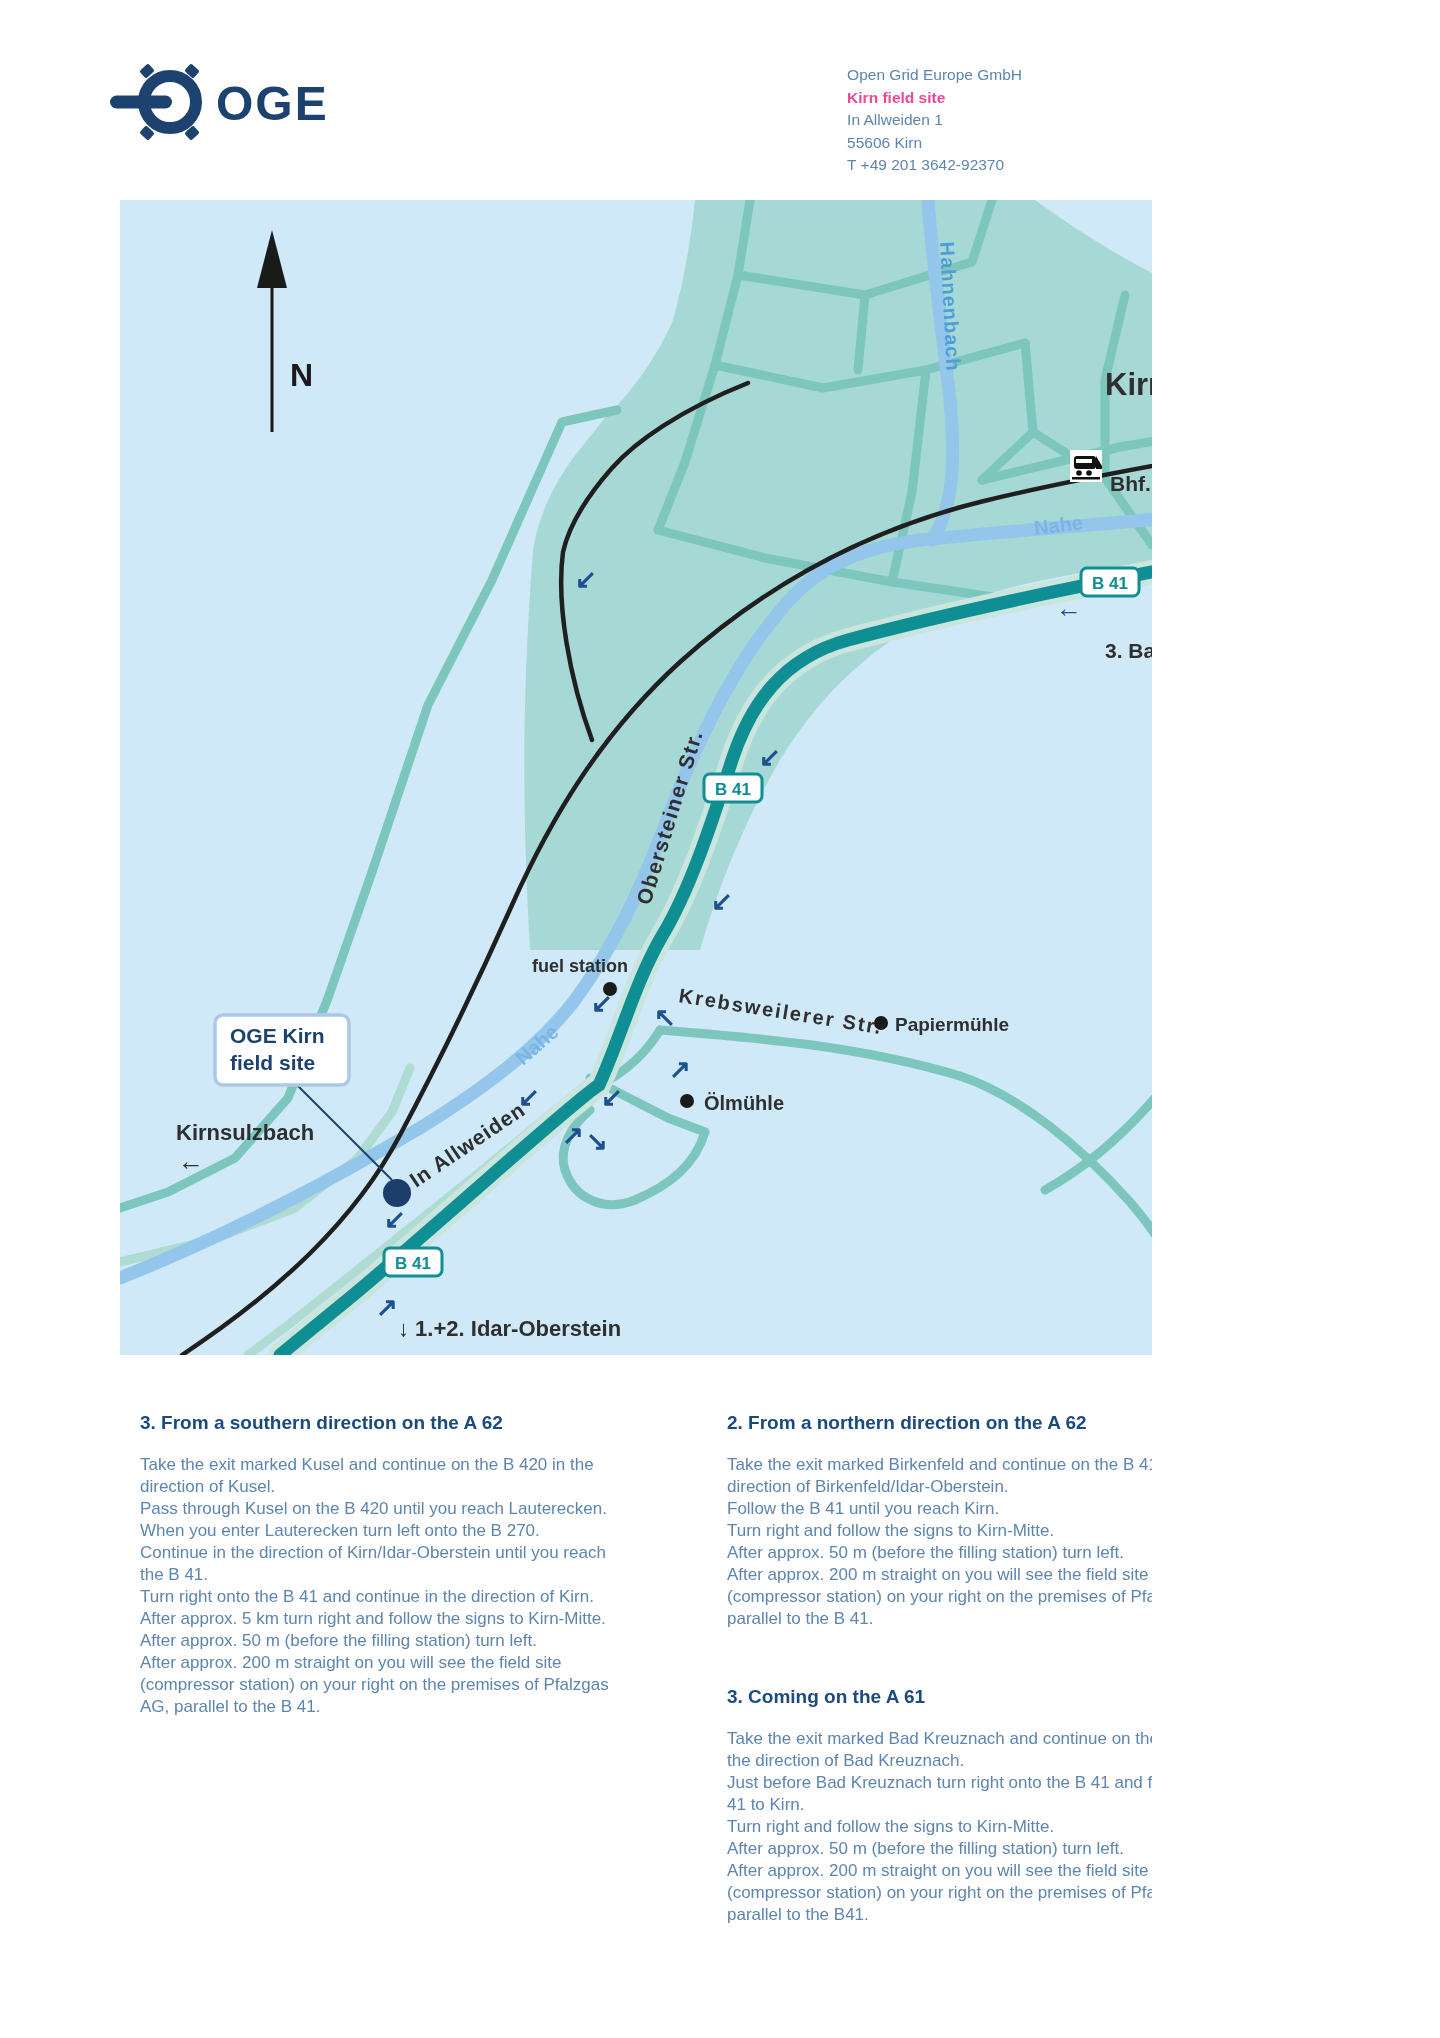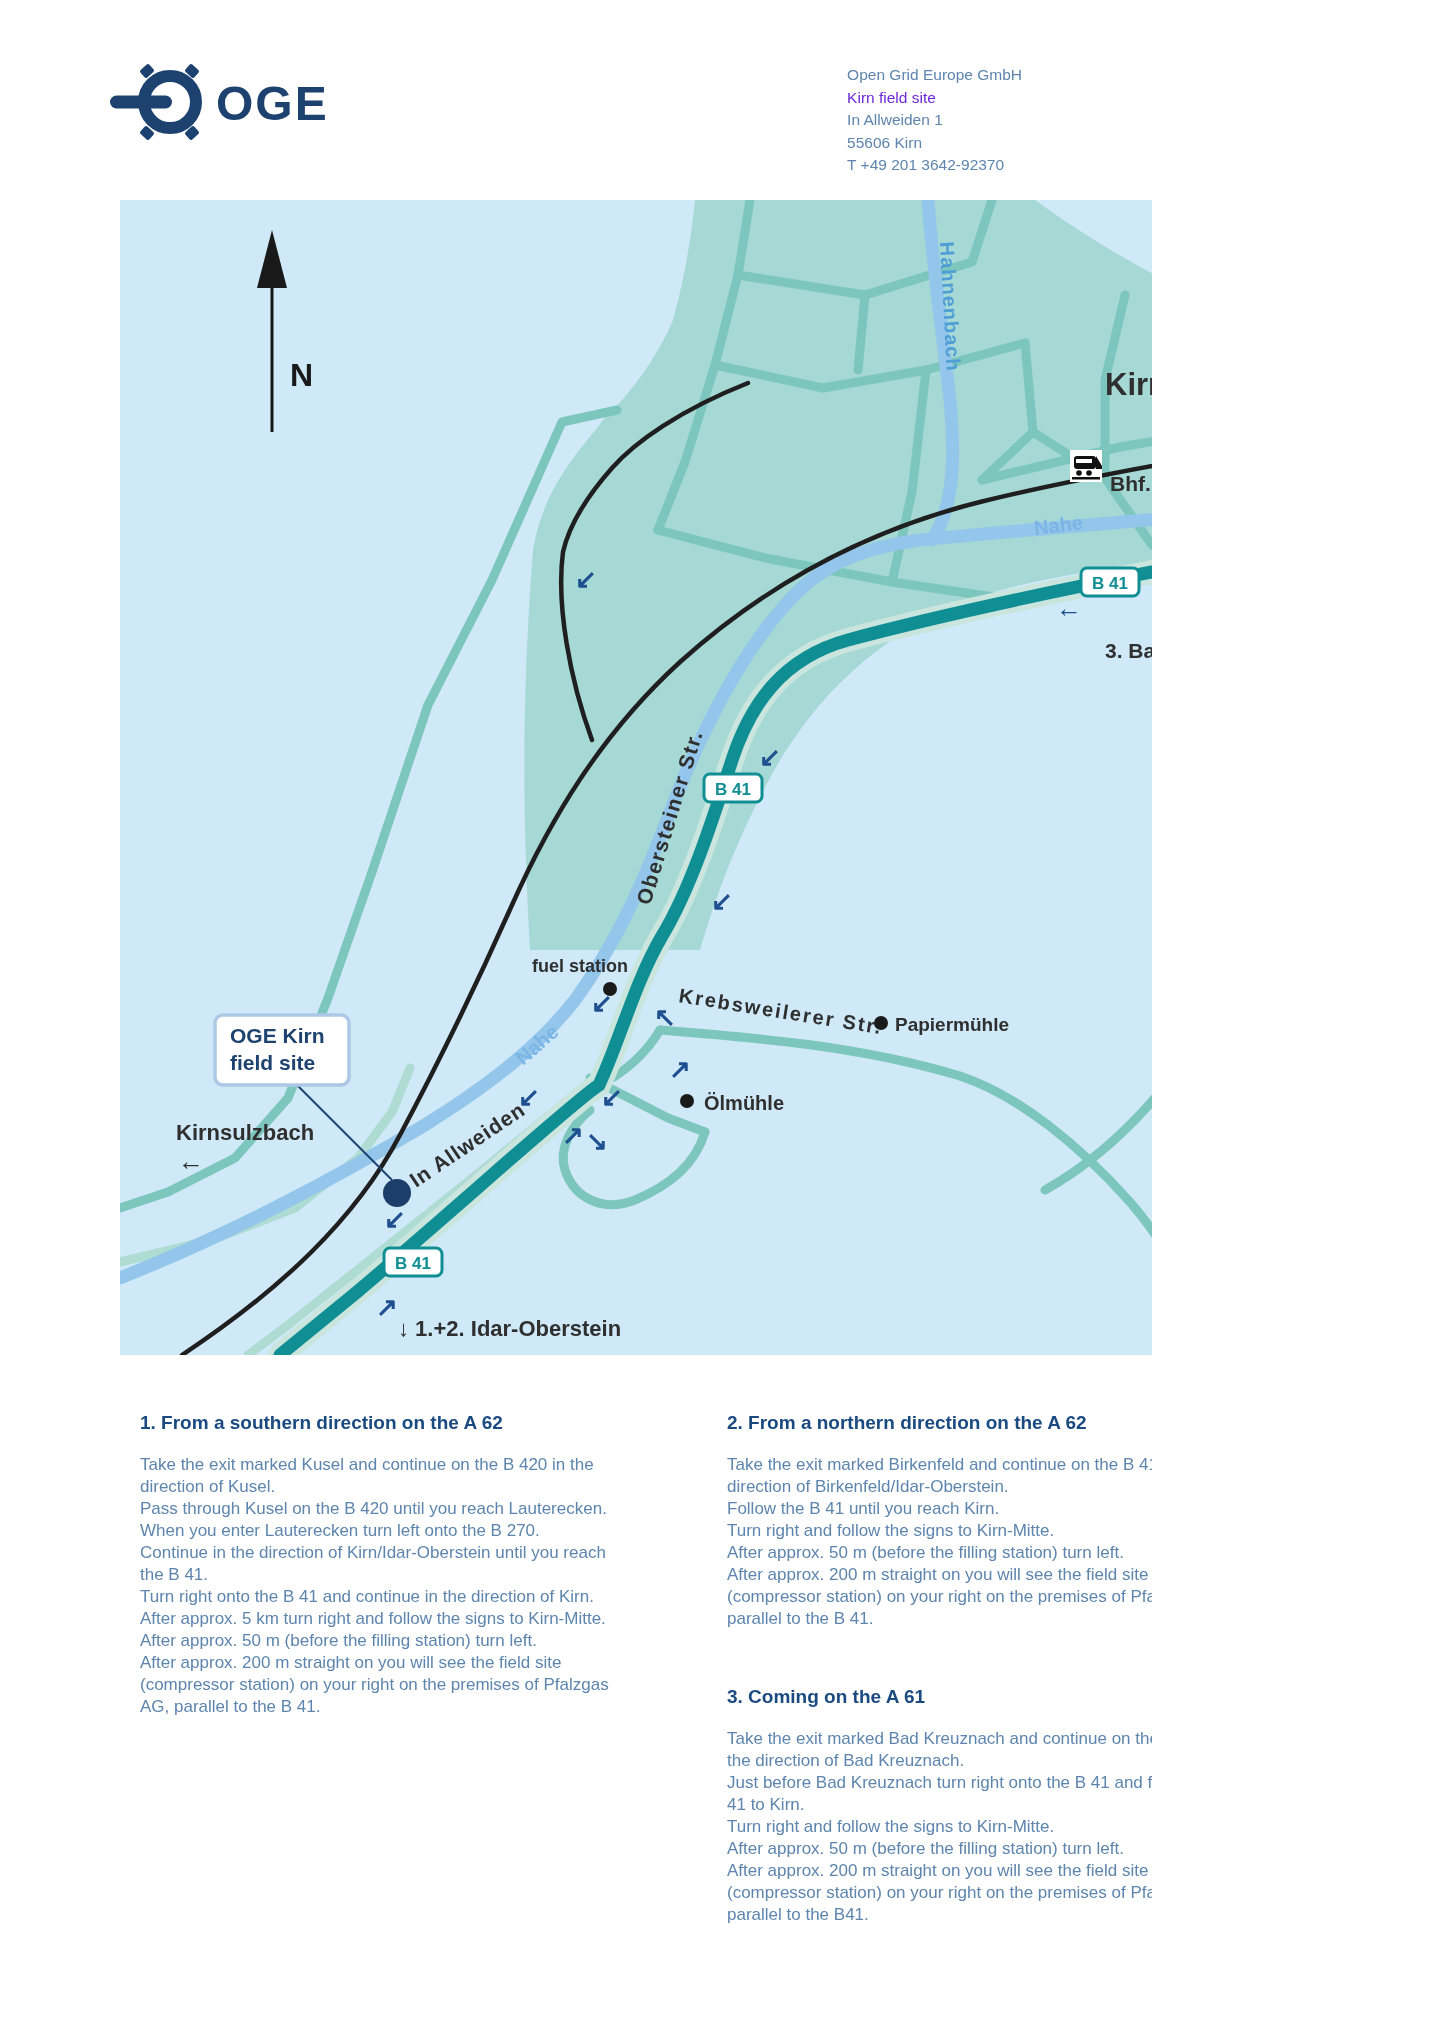--- a/index.html
+++ b/index.html
@@ -2,21 +2,21 @@
 <html><head>
 <meta charset="utf-8">
 <style>
   html,body{margin:0;padding:0;background:#ffffff;}
   .page{position:relative;width:1152px;height:2038px;background:#fff;overflow:hidden;
         font-family:"Liberation Sans",sans-serif;}
   
   .logo{position:absolute;left:108px;top:58px;}
   .address{position:absolute;right:130px;top:64px;text-align:left;
            font-size:15.5px;line-height:22.5px;color:#5d85ae;}
-  .address .bold{font-weight:normal;color:#6d28d9;}
+  .address .bold{font-weight:bold;color:#ec4899;}
   
   .map-wrap{position:absolute;left:120px;top:200px;width:1200px;height:1155px;}
   
   .section{position:absolute;}
   .section h2{margin:0 0 20px 0;font-size:19px;font-weight:bold;color:#1b4a80;}
   .section .body{font-size:17px;line-height:22px;color:#5d85ae;white-space:pre-line;}
   #sec1{left:140px;top:1412px;width:492px;}
   #sec2{left:727px;top:1412px;width:516px;}
   #sec3{left:727px;top:1686px;width:516px;}
   .date-vert{position:absolute;left:1338px;top:1366px;transform:rotate(-90deg);
@@ -187,21 +187,21 @@
       <line x1="175" y1="883" x2="272" y2="980" stroke="#1d4270" stroke-width="2"></line>
       <circle cx="277" cy="993" r="14" fill="#1c3e6b"></circle>
       <rect x="95" y="815" width="134" height="70" rx="8" fill="#ffffff" stroke="#adc8e6" stroke-width="3.5"></rect>
       <text x="110" y="843" font-size="21" font-weight="bold" fill="#1d4270">OGE Kirn</text>
       <text x="110" y="870" font-size="21" font-weight="bold" fill="#1d4270">field site</text>
     </g>
   </svg>
   </div>
 
   <div class="section" id="sec1">
-    <h2>1. From a southern direction on the A 62</h2>
+    <h2>3. From a southern direction on the A 62</h2>
     <div class="body">Take the exit marked Kusel and continue on the B 420 in the direction of Kusel.
 Pass through Kusel on the B 420 until you reach Lauterecken.
 When you enter Lauterecken turn left onto the B 270.
 Continue in the direction of Kirn/Idar-Oberstein until you reach the B 41.
 Turn right onto the B 41 and continue in the direction of Kirn.
 After approx. 5 km turn right and follow the signs to Kirn-Mitte.
 After approx. 50 m (before the filling station) turn left.
 After approx. 200 m straight on you will see the field site (compressor station) on your right on the premises of Pfalzgas AG, parallel to the B 41.</div>
   </div>
 

